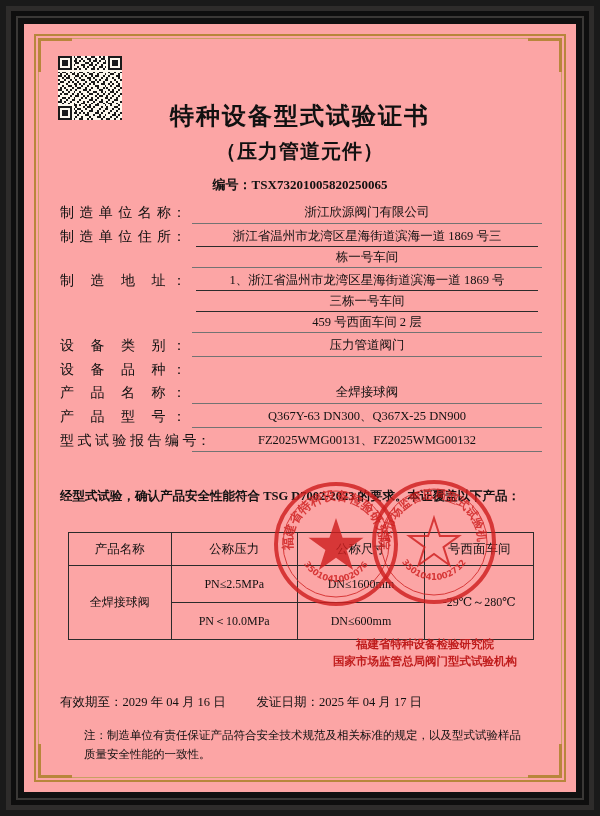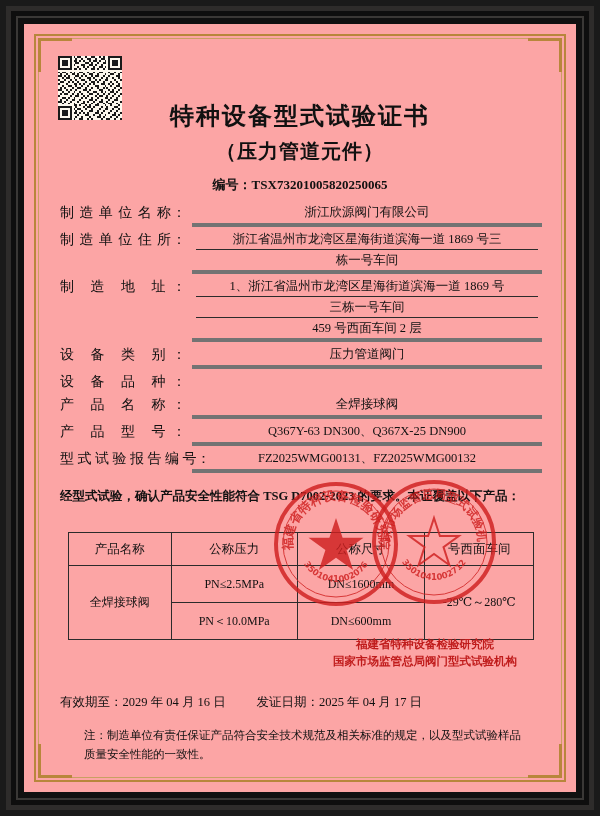--- a/index.html
+++ b/index.html
@@ -148,21 +148,21 @@
     color: #111;
     text-align: justify;
     text-align-last: justify;
     padding-right: 6px;
     box-sizing: border-box;
     line-height: 21px;
     white-space: nowrap;
   }
   .row .value {
     flex: 1 1 auto;
-    border-bottom: 4px solid #737373;
+    border-bottom: 1px solid #737373;
     font-size: 12.5px;
     color: #111;
     text-align: center;
     line-height: 21px;
     min-height: 21px;
     padding: 0 4px;
     box-sizing: border-box;
   }
   .row .value.l2 { line-height: 20px; }
   .value .vline { display: block; }

